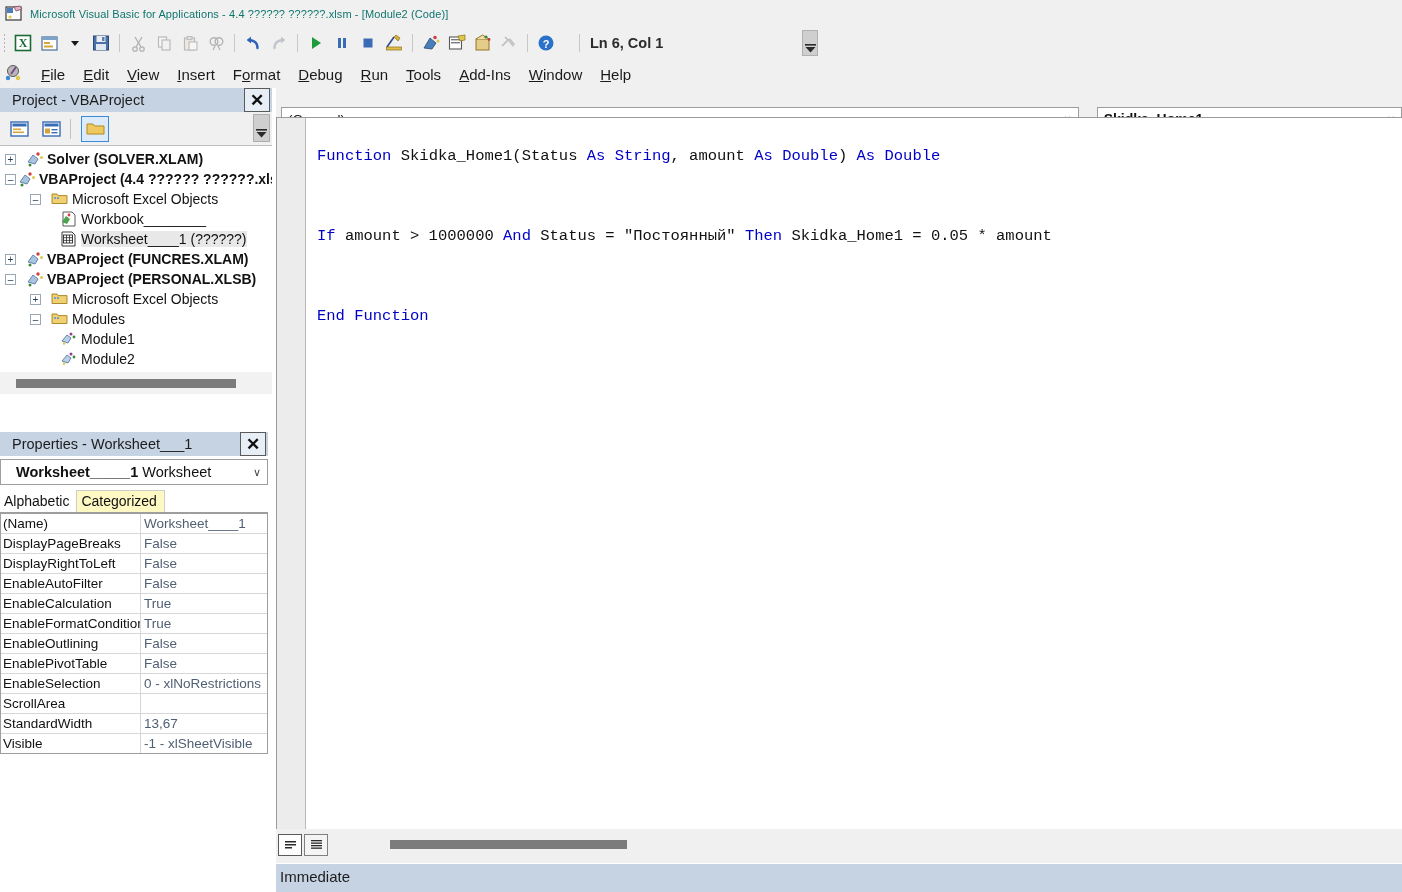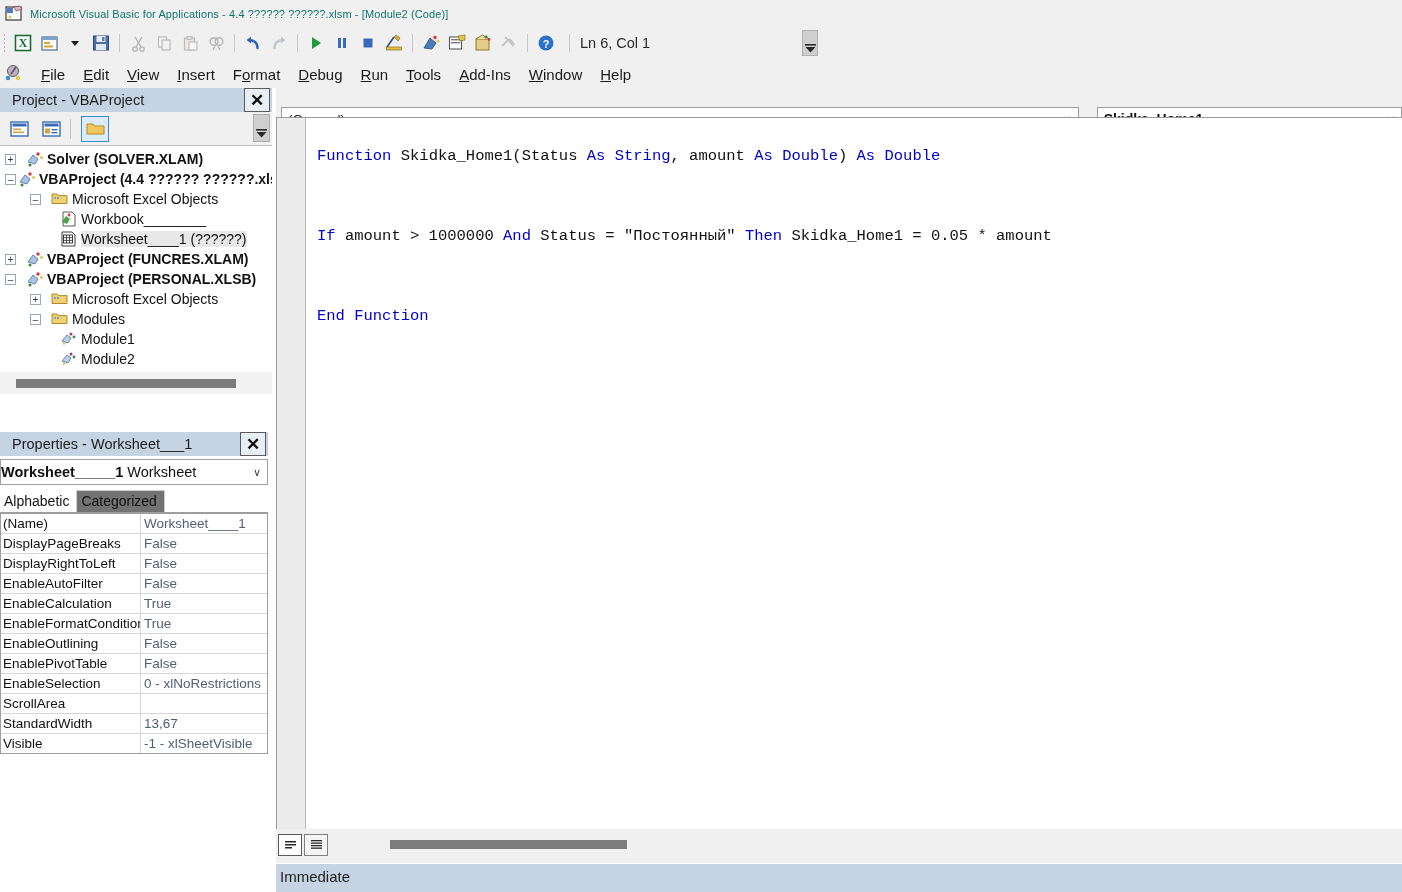--- a/index.html
+++ b/index.html
@@ -43,22 +43,22 @@
     background-image: radial-gradient(#b4b4b4 40%, transparent 41%);
     background-size: 3px 4px;
   }
   .tbtn {
     width: 24px; height: 24px; margin: 0 1px;
     display: flex; align-items: center; justify-content: center;
     position: relative;
   }
   .tsep { width: 1px; height: 18px; background: #c8c8c8; margin: 0 5px; }
   .status-box {
-    display: flex; align-items: center; margin-left: 10px;
-    height: 24px; font-size: 14px; color: #333;
+    display: flex; align-items: center; margin-left: 20px;
+    height: 24px; font-size: 14px; color: #333; font-weight: bold;
   }
   .status-txt { padding-left: 10px; border-left: 1px solid #c8c8c8; height: 18px;
     display: flex; align-items: center; color: #2b2b2b; font-size: 14.5px; }
   .tb-spin {
     width: 16px; height: 26px; background: #cfcfcf;
     border: 1px solid #b0b0b0;
     display: flex; align-items: flex-end; justify-content: center;
     margin-left: 6px; padding-bottom: 2px; box-sizing: border-box;
   }
 
@@ -130,27 +130,27 @@
   .hthumb { height: 9px; background: #7c7c7c; }
 
   
   .propspanel {
     position: absolute; left: 0; top: 432px; width: 272px; height: 460px;
     background: #ffffff; box-sizing: border-box;
   }
   .prop-combo {
     height: 24px; margin: 3px 4px 0 0; background:#fff; border: 1px solid #9e9e9e;
     display:flex; align-items:center; justify-content: space-between;
-    font-size: 14.5px; color:#111; padding-left: 0px;
+    font-size: 14.5px; color:#111; padding-left: 15px;
   }
   .prop-tabs { height: 24px; display:flex; align-items:flex-end; margin-top: 3px; }
   .ptab {
     font-size: 14px; color:#111; padding: 2px 7px 3px 4px; background:#fff;
   }
-  .ptab.inactive { background:#737373; border: 1px solid #cdcdcd; border-bottom:none; }
+  .ptab.inactive { background:#fef9c3; border: 1px solid #cdcdcd; border-bottom:none; }
   .grid {
     margin-right: 4px; border: 1px solid #9e9e9e; border-top: 2px solid #9e9e9e;
     background: #fff;
   }
   .grow { display:flex; height: 19px; border-bottom: 1px solid #d7d7d7; }
   .gname {
     width: 137px; flex:0 0 auto; font-size: 13.5px; color:#111;
     padding-left: 2px; overflow:hidden; white-space:nowrap;
     border-right: 1px solid #d7d7d7; display:flex; align-items:center;
   }

